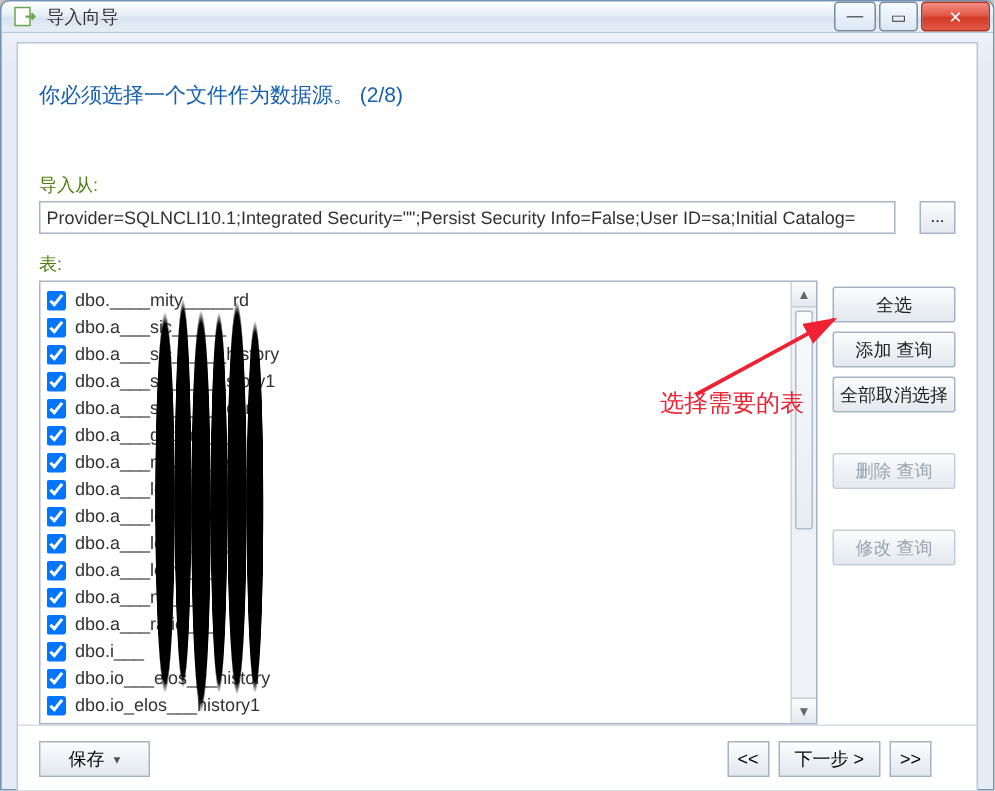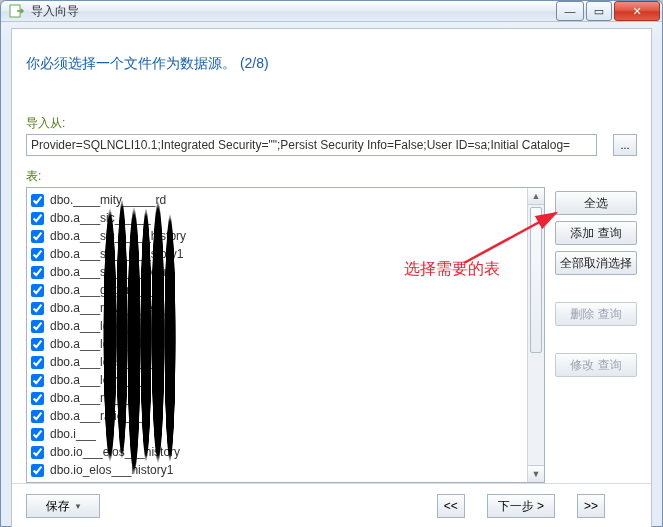--- a/index.html
+++ b/index.html
@@ -87,21 +87,21 @@
   .vscroll .sbtn.bot { border-top:1px solid #c6cdd6; border-bottom:none;}
   .sidebtns { width:82px; display:flex; flex-direction:column; gap:6px; padding-top:4px;}
   .btn {
     height:24px; font-size:12px; border:1px solid #a7b3c4; border-radius:2px;
     background:linear-gradient(#fdfdfd,#eef2f6,#e4e9ef); color:#222;
     display:flex;align-items:center;justify-content:center; cursor:default;
   }
   .btn.disabled { color:#9aa3ae; border-color:#c5ccd5;margin-top:21px;}
   .bottombar {
     height:44px; border-top:1px solid #d4dbe4; margin: 0 -14px;
-    padding: 10px 14px 0 14px; display:flex; align-items:flex-start; gap:22px;
+    padding: 10px 14px 0 14px; display:flex; align-items:flex-start; gap:6px;
   }
   .save-btn {
     width:74px; height:24px; display:flex;align-items:center;justify-content:center;gap:6px;
     font-size:12px; border:1px solid #a7b3c4; background:linear-gradient(#fdfdfd,#eef2f6,#e4e9ef);
   }
   .save-btn .caret { font-size:9px; color:#555;}
   .spacer { flex:1;}
   .navbtn {
     height:24px; padding:0 10px; font-size:12px; border:1px solid #a7b3c4;
     background:linear-gradient(#fdfdfd,#eef2f6,#e4e9ef); display:flex;align-items:center;justify-content:center;
@@ -240,21 +240,21 @@
         <span>保存</span>
         <span class="caret">▾</span>
       </div>
       <div class="spacer"></div>
       <div class="navbtn small">&lt;&lt;</div>
       <div class="navbtn">下一步 &gt;</div>
       <div class="navbtn small">&gt;&gt;</div>
       <div style="width:10px"></div>
     </div>
 
-    <div class="annotation" style="left:392px; top:230px;">选择需要的表</div>
+    <div class="annotation" style="left:428px; top:230px;">选择需要的表</div>
     <div class="arrow" style="left:448px; top:178px;">
       <svg width="110" height="65">
         <defs>
             <marker id="ah" markerWidth="10" markerHeight="10" refX="8" refY="3" orient="auto">
               <path d="M0,0 L9,3 L0,6 Z" fill="#e23"></path>
             </marker>
           </defs>
         <line x1="4" y1="56" x2="96" y2="6" stroke="#e23" stroke-width="2.5" marker-end="url(#ah)"></line>
       </svg>
     </div>

